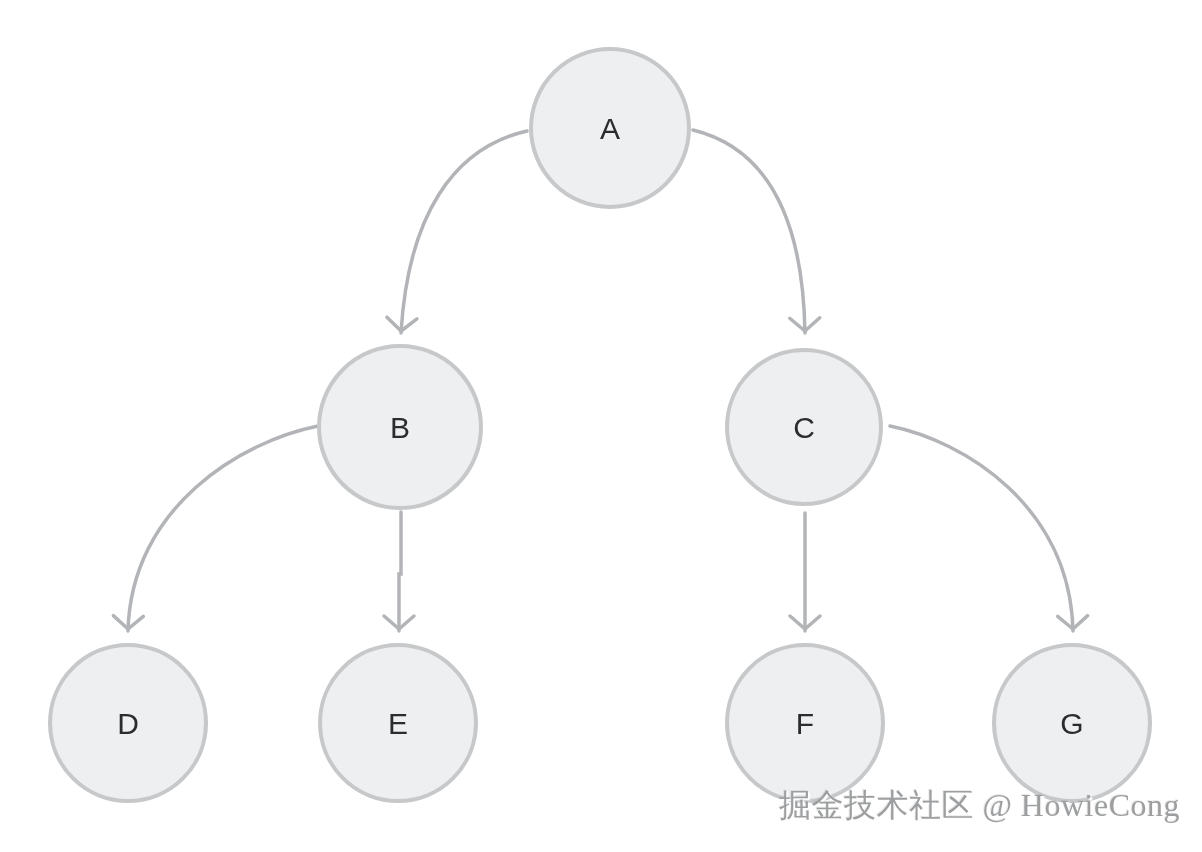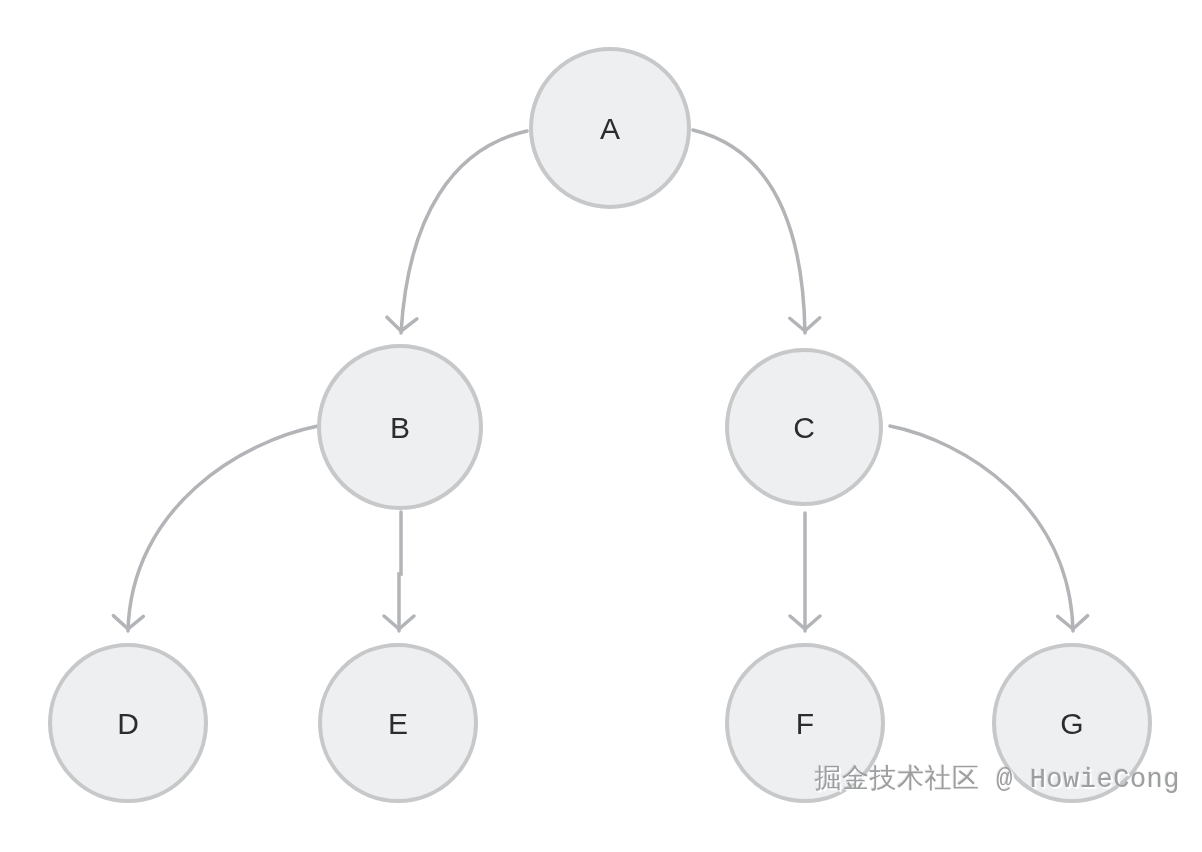--- a/index.html
+++ b/index.html
@@ -25,26 +25,26 @@
   }
   .node-circle {
     
   }
   .node-label {
     font-family: "Liberation Sans", "DejaVu Sans", sans-serif;
     font-weight: 400;
   }
   .watermark {
     position: absolute;
-    top: 760px;
+    top: 784px;
     right: 22px;
-    font-size: 27px;
+    font-size: 32px;
     font-weight: 500;
     letter-spacing: 0.5px;
-    font-family: Liberation Mono, monospace;
+    font-family: Liberation Serif, serif;
     text-shadow: 2px 2px 1px #ffffff, 1px 1px 0 #ffffff, -1px -1px 0 rgba(140,140,140,0.18);
     user-select: none;
     white-space: nowrap;
   }
 </style>
 </head>
 <body>
 
 <div class="stage">
   <svg class="tree" id="tree-svg" viewBox="0 0 1202 852" xmlns="http://www.w3.org/2000/svg">

